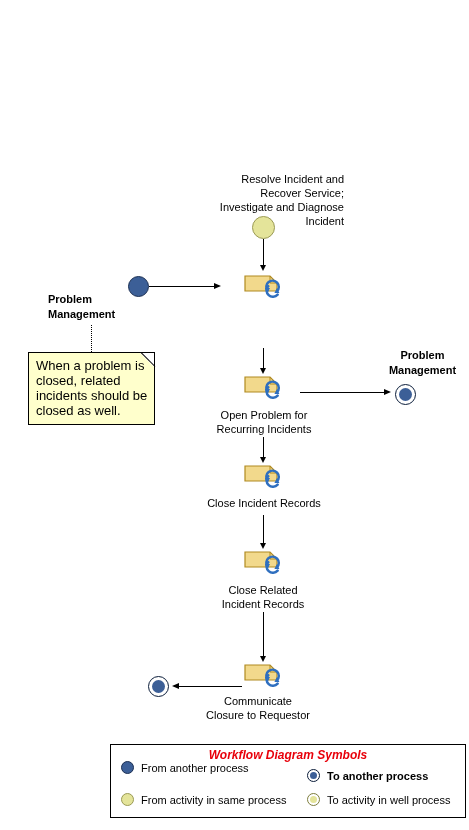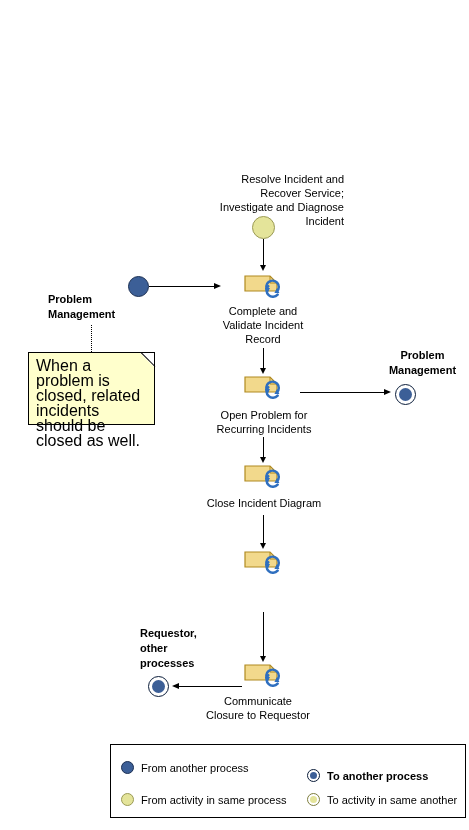--- a/index.html
+++ b/index.html
@@ -120,21 +120,21 @@
     position: absolute;
     background: #ffffcc;
     border: 1px solid #000000;
     box-sizing: border-box;
   }
   .note-text {
     position: absolute;
     left: 7px;
     top: 5px;
     right: 6px;
-    font-size: 16px;
+    font-size: 13px;
     line-height: 15px;
     color: #000;
     white-space: pre-line;
   }
   .note-fold {
     position: absolute;
     top: 0; right: 0;
     width: 0; height: 0;
     border-left: 14px solid transparent;
     border-top: 14px solid #ffffff;
@@ -232,23 +232,20 @@
       <polygon points="1,4 26,4 33,11 33,19 1,19" fill="#f2d98c" stroke="#b08a21" stroke-width="1.2"></polygon>
       <polyline points="26,4 26,11 33,11" fill="none" stroke="#b08a21" stroke-width="1"></polyline>
       <g transform="translate(21,10)">
         <path d="M2.5,8.5 A6.2,6.2 0 1 1 12,9.2" fill="none" stroke="#2f6fbf" stroke-width="2.6" stroke-linecap="round"></path>
         <path d="M12.6,12.6 A6.2,6.2 0 1 1 3.2,4.2" fill="none" stroke="#2f6fbf" stroke-width="2.6" stroke-linecap="round"></path>
         <polygon points="0,6 5,6 2.4,11" fill="#2f6fbf"></polygon>
         <polygon points="14.4,11 9.4,11 12,6" fill="#2f6fbf"></polygon>
       </g>
     </svg>
   </div>
-  <div class="lbl" style="left:198px; top:304px; width:130px;">Complete and
-Validate Incident
-Record</div>
 
   <div class="vline" style="left:263px; top:348px; height:22px;"></div>
   <div class="arrow-down" style="left:259.5px; top:368px;"></div>
 
   <div class="act" style="left:244px; top:373px;">
     <svg width="38" height="26" viewBox="0 0 38 26" xmlns="http://www.w3.org/2000/svg">
       <polygon points="1,4 26,4 33,11 33,19 1,19" fill="#f2d98c" stroke="#b08a21" stroke-width="1.2"></polygon>
       <polyline points="26,4 26,11 33,11" fill="none" stroke="#b08a21" stroke-width="1"></polyline>
       <g transform="translate(21,10)">
         <path d="M2.5,8.5 A6.2,6.2 0 1 1 12,9.2" fill="none" stroke="#2f6fbf" stroke-width="2.6" stroke-linecap="round"></path>
@@ -278,37 +275,39 @@
       <polygon points="1,4 26,4 33,11 33,19 1,19" fill="#f2d98c" stroke="#b08a21" stroke-width="1.2"></polygon>
       <polyline points="26,4 26,11 33,11" fill="none" stroke="#b08a21" stroke-width="1"></polyline>
       <g transform="translate(21,10)">
         <path d="M2.5,8.5 A6.2,6.2 0 1 1 12,9.2" fill="none" stroke="#2f6fbf" stroke-width="2.6" stroke-linecap="round"></path>
         <path d="M12.6,12.6 A6.2,6.2 0 1 1 3.2,4.2" fill="none" stroke="#2f6fbf" stroke-width="2.6" stroke-linecap="round"></path>
         <polygon points="0,6 5,6 2.4,11" fill="#2f6fbf"></polygon>
         <polygon points="14.4,11 9.4,11 12,6" fill="#2f6fbf"></polygon>
       </g>
     </svg>
   </div>
-  <div class="lbl" style="left:193px; top:496px; width:142px;">Close Incident Diagram</div>
+  <div class="lbl" style="left:193px; top:496px; width:142px;">Close Incident Records</div>
 
   <div class="vline" style="left:263px; top:515px; height:30px;"></div>
   <div class="arrow-down" style="left:259.5px; top:543px;"></div>
 
   <div class="act" style="left:244px; top:548px;">
     <svg width="38" height="26" viewBox="0 0 38 26" xmlns="http://www.w3.org/2000/svg">
       <polygon points="1,4 26,4 33,11 33,19 1,19" fill="#f2d98c" stroke="#b08a21" stroke-width="1.2"></polygon>
       <polyline points="26,4 26,11 33,11" fill="none" stroke="#b08a21" stroke-width="1"></polyline>
       <g transform="translate(21,10)">
         <path d="M2.5,8.5 A6.2,6.2 0 1 1 12,9.2" fill="none" stroke="#2f6fbf" stroke-width="2.6" stroke-linecap="round"></path>
         <path d="M12.6,12.6 A6.2,6.2 0 1 1 3.2,4.2" fill="none" stroke="#2f6fbf" stroke-width="2.6" stroke-linecap="round"></path>
         <polygon points="0,6 5,6 2.4,11" fill="#2f6fbf"></polygon>
         <polygon points="14.4,11 9.4,11 12,6" fill="#2f6fbf"></polygon>
       </g>
     </svg>
   </div>
+  <div class="lbl" style="left:198px; top:583px; width:130px;">Close Related
+Incident Records</div>
 
   <div class="vline" style="left:263px; top:612px; height:46px;"></div>
   <div class="arrow-down" style="left:259.5px; top:656px;"></div>
 
   <div class="act" style="left:244px; top:661px;">
     <svg width="38" height="26" viewBox="0 0 38 26" xmlns="http://www.w3.org/2000/svg">
       <polygon points="1,4 26,4 33,11 33,19 1,19" fill="#f2d98c" stroke="#b08a21" stroke-width="1.2"></polygon>
       <polyline points="26,4 26,11 33,11" fill="none" stroke="#b08a21" stroke-width="1"></polyline>
       <g transform="translate(21,10)">
         <path d="M2.5,8.5 A6.2,6.2 0 1 1 12,9.2" fill="none" stroke="#2f6fbf" stroke-width="2.6" stroke-linecap="round"></path>
@@ -317,29 +316,27 @@
         <polygon points="14.4,11 9.4,11 12,6" fill="#2f6fbf"></polygon>
       </g>
     </svg>
   </div>
   <div class="lbl" style="left:198px; top:694px; width:120px;">Communicate
 Closure to Requestor</div>
 
   <div class="hline" style="left:178px; top:686px; width:64px;"></div>
   <div class="arrow-left" style="left:172px; top:682.5px;"></div>
 
-  <div class="bold-lbl" style="left:140px; top:626px; width:100px;">Requestor,
-other
-processes</div>
 
   <div class="end-ring" style="left:148px; top:676px; width:21px; height:21px;">
       <i></i>
     </div>
 
   <div id="legend">
+    <div id="legend-title">Workflow Diagram Symbols</div>
 
     <div class="legend-row" style="left:10px; top:16px;justify-content:flex-end;">
       <span class="sym blue-fill"></span>
       <span class="ltext">From another process</span>
     </div>
 
     <div class="legend-row" style="left:196px; top:24px;font-weight:bold;">
       <span class="sym ring blue">
           <i></i>
         </span>
@@ -348,17 +345,17 @@
 
     <div class="legend-row" style="left:10px; top:48px;">
       <span class="sym yellow-fill"></span>
       <span class="ltext">From activity in same process</span>
     </div>
 
     <div class="legend-row" style="left:196px; top:48px;">
       <span class="sym ring yellow">
           <i></i>
         </span>
-      <span class="ltext">To activity in same another</span>
+      <span class="ltext">To activity in well process</span>
     </div>
   </div>
 
 </div>
 
 </body></html>

